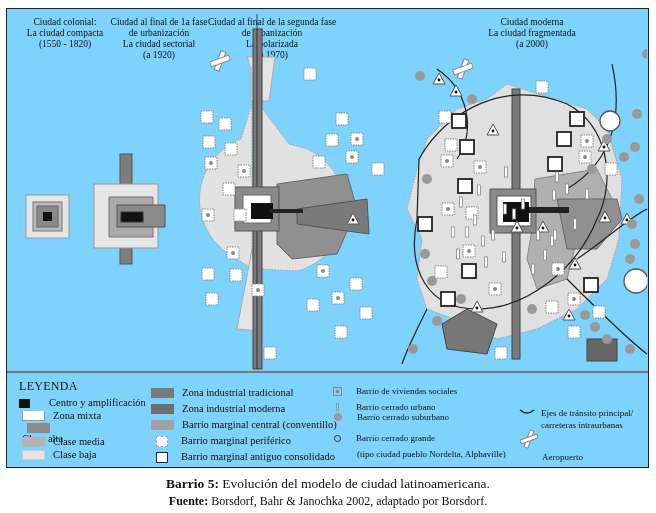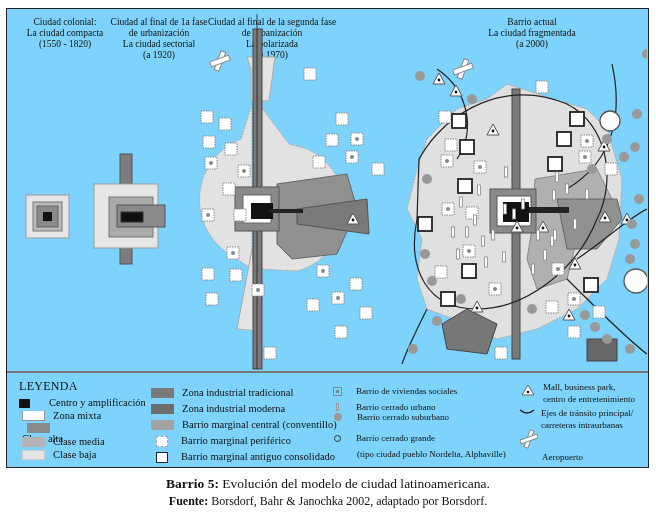--- a/index.html
+++ b/index.html
@@ -36,21 +36,21 @@
       <span>La ciudad sectorial</span>
       <span>(a 1920)</span>
     </div>
     <div class="hdr" style="left:200px; top:8px; width:130px;">
       <span>Ciudad al final de la segunda fase</span>
       <span>de urbanización</span>
       <span>La polarizada</span>
       <span>(a 1970)</span>
     </div>
     <div class="hdr" style="left:460px; top:8px; width:130px;">
-      <span>Barrio actual</span>
+      <span>Ciudad moderna</span>
       <span>La ciudad fragmentada</span>
       <span>(a 2000)</span>
     </div>
 
     <svg width="640" height="362" style="position:absolute;left:0;top:0;">
       <defs>
         <g id="sq">
             <rect x="-6" y="-6" width="12" height="12" fill="#fff" stroke="#888" stroke-width="1" stroke-dasharray="1.5,1"></rect>
           </g>
         <g id="sqd">
@@ -312,30 +312,20 @@
       <span>Barrio cerrado suburbano</span>
     </div>
     <div class="li small" style="left:327px; top:59px;">
       <span class="sw" style="width:7px;height:7px;border:1.5px solid #333;border-radius:50%;margin-right:15px;"></span>
       <span>Barrio cerrado grande</span>
     </div>
     <div class="li small" style="left:350px; top:75px;">
       <span>(tipo ciudad pueblo Nordelta, Alphaville)</span>
     </div>
 
-    <div class="li small" style="left:514px; top:8px; align-items:flex-start;">
-      <svg width="14" height="12" style="margin-right:8px;margin-top:3px;">
-          <polygon points="7,1 13,11 1,11" fill="#fff" stroke="#666"></polygon>
-          <circle cx="7" cy="8" r="1.3" fill="#111"></circle>
-        </svg>
-      <span style="display:flex;flex-direction:column;">
-        <span>Mall, business park,</span>
-        <span>centro de entretenimiento</span>
-      </span>
-    </div>
     <div class="li small" style="left:512px; top:34px; align-items:flex-start;">
       <svg width="16" height="10" style="margin-right:6px;margin-top:0px;">
           <path d="M1,3 Q8,9 15,3" fill="none" stroke="#222" stroke-width="1.5"></path>
         </svg>
       <span style="display:flex;flex-direction:column;">
         <span>Ejes de tránsito principal/</span>
         <span>carreteras intraurbanas</span>
       </span>
     </div>
     <svg width="18" height="22" style="position:absolute;left:513px;top:55px;">

